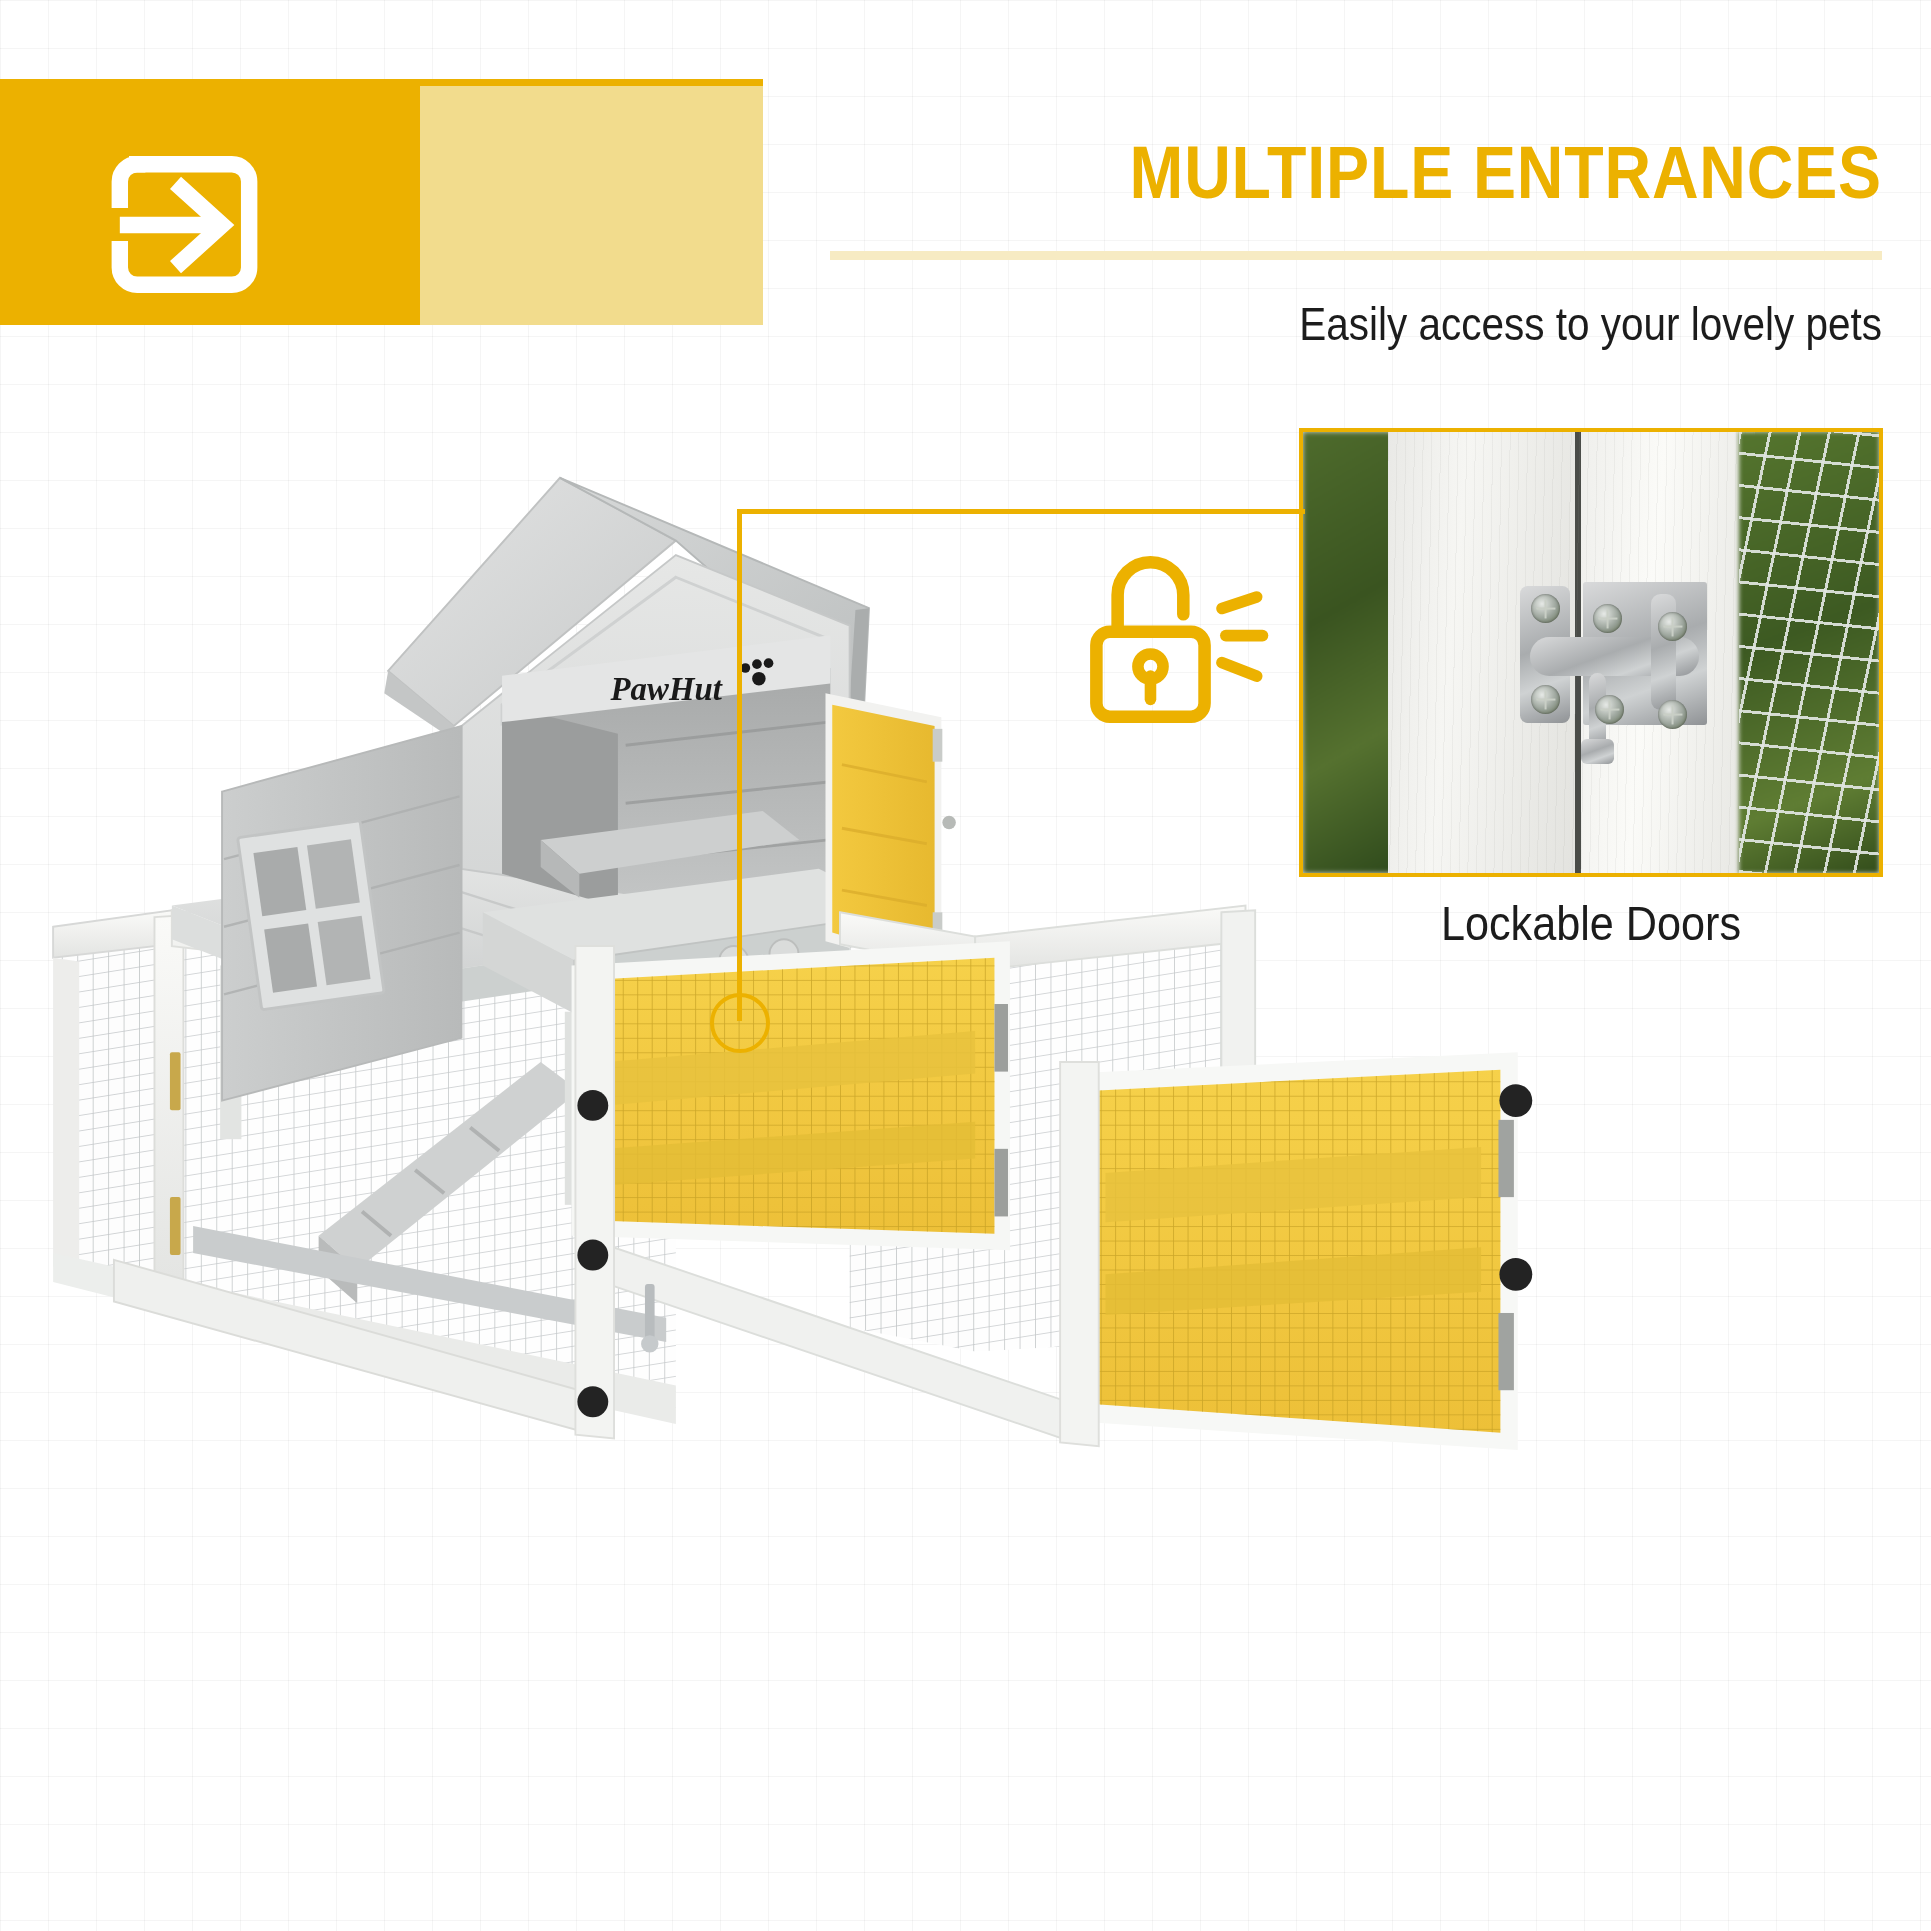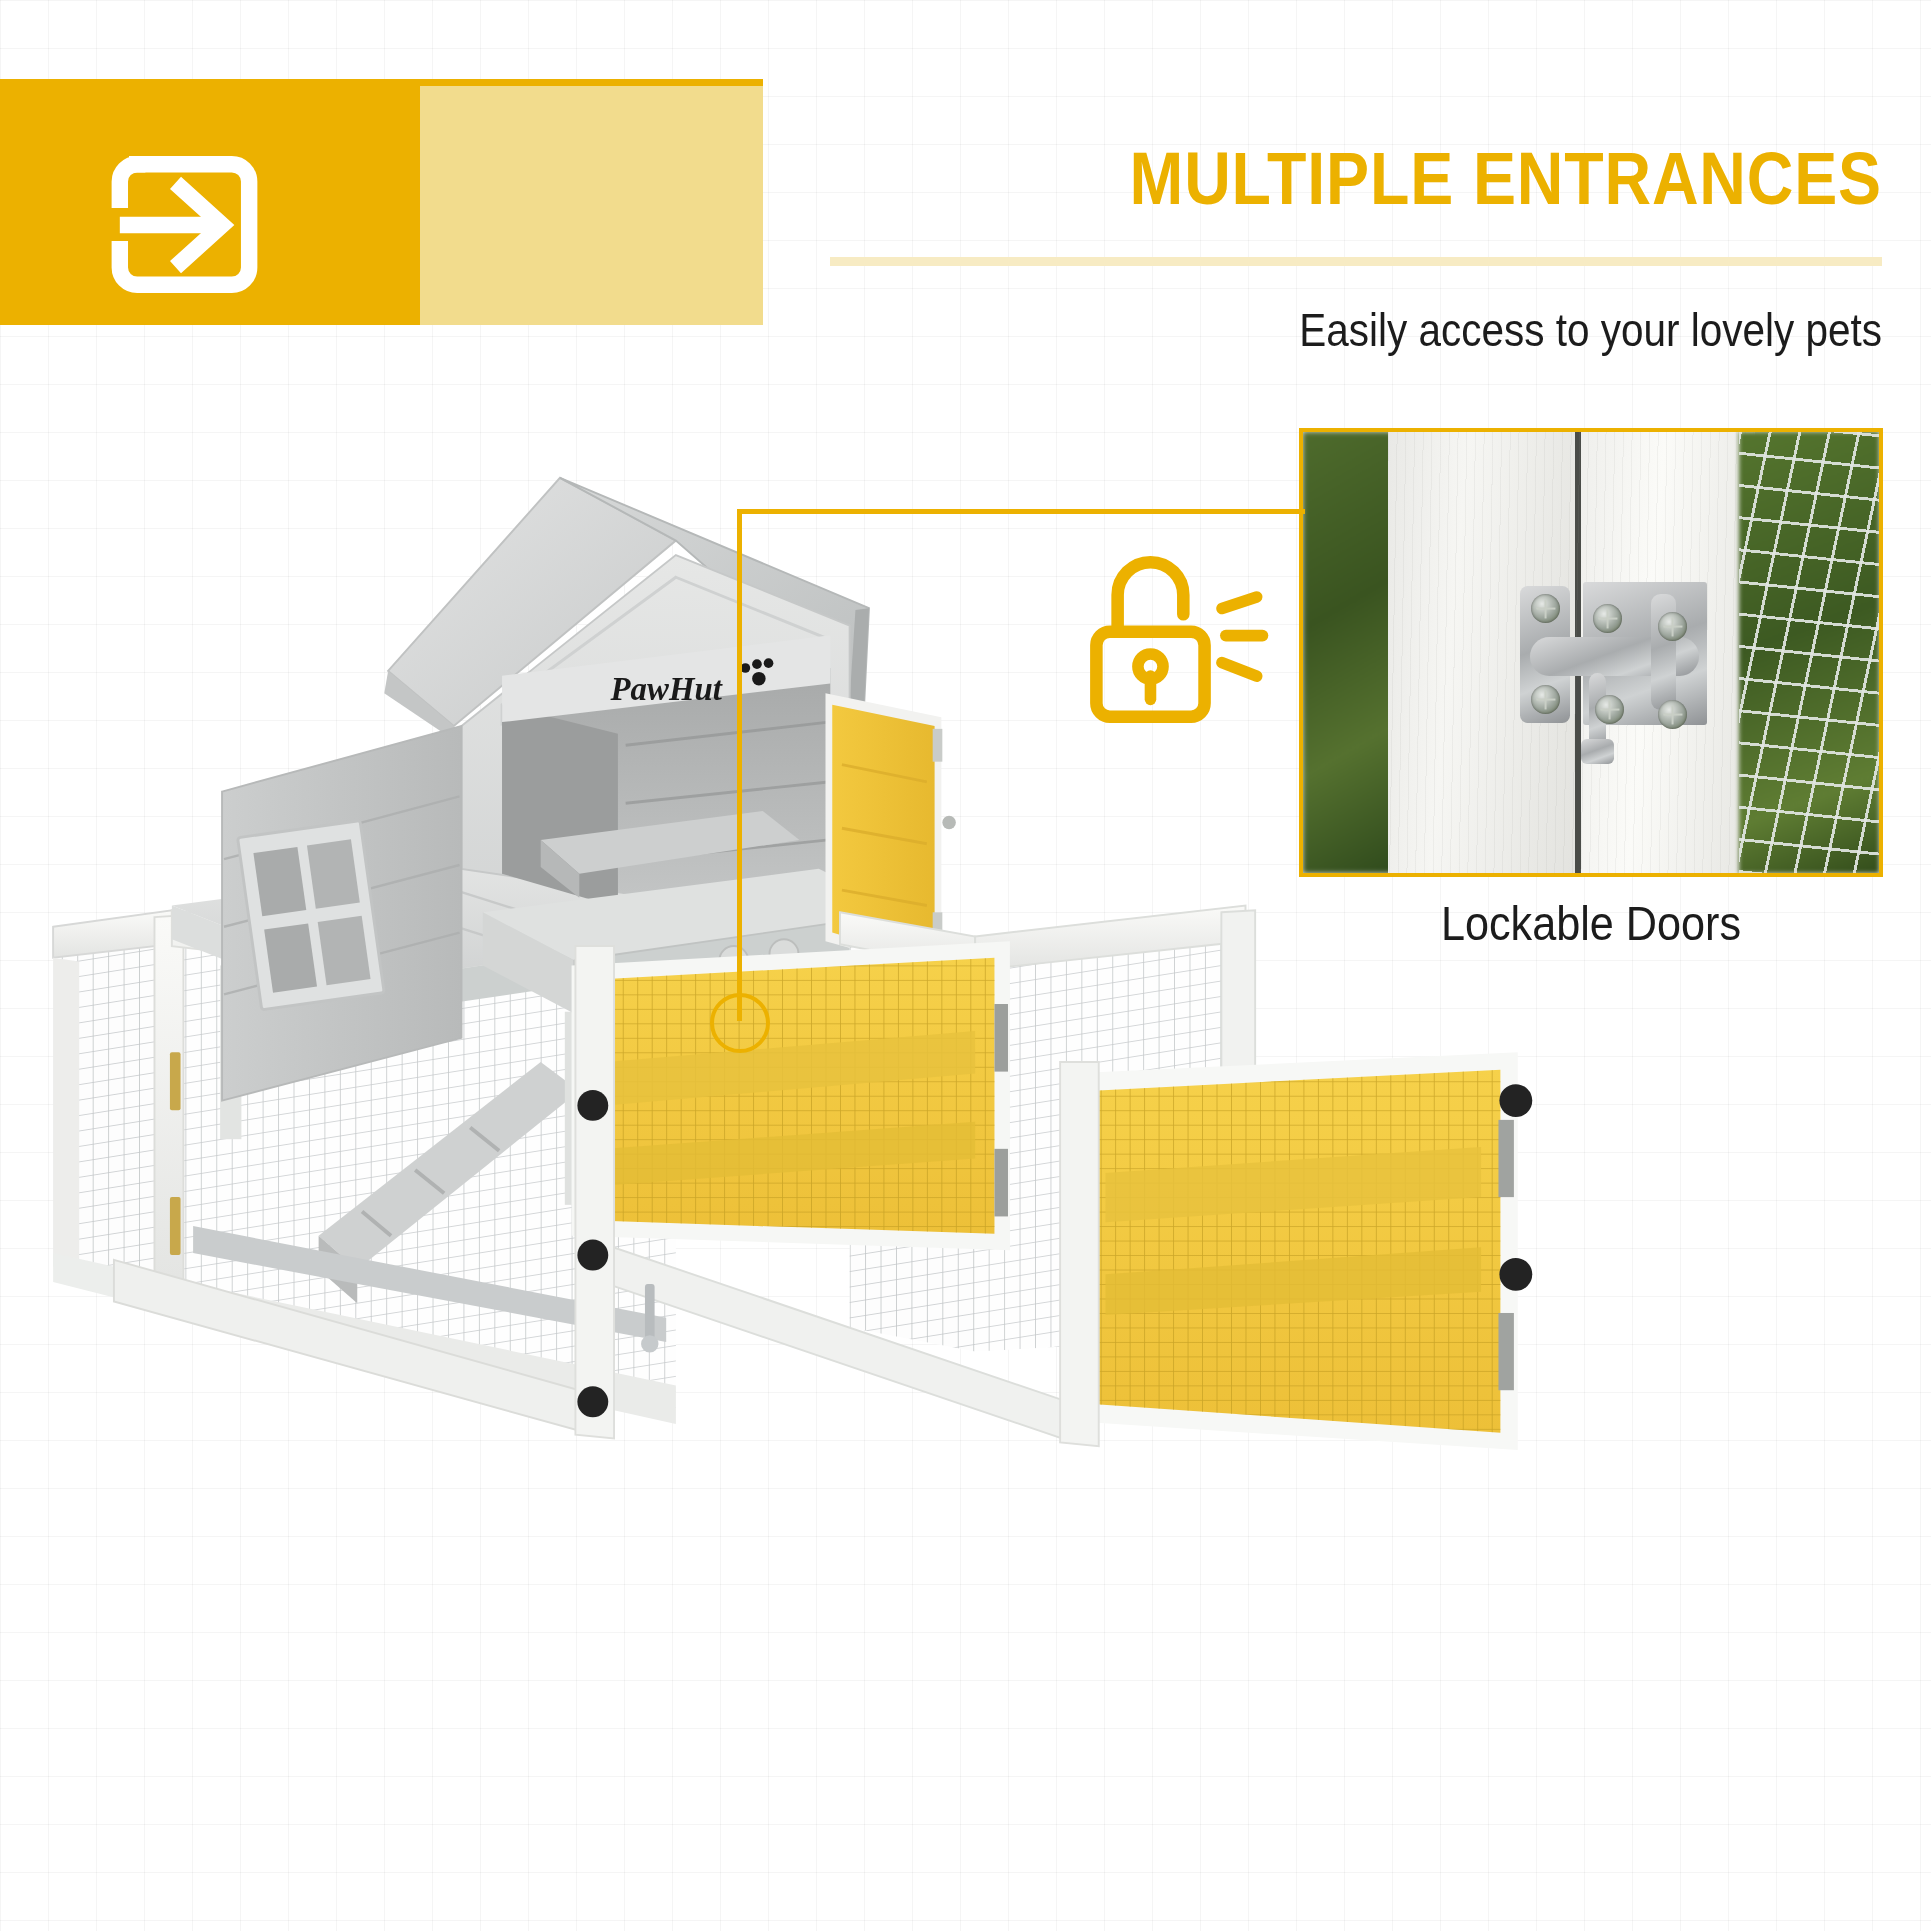--- a/index.html
+++ b/index.html
@@ -31,21 +31,21 @@
     position:absolute; left:420px; top:6.8px; width:343px; height:239px;
     background:#f2dc8d;
   }
   #header-band .tint-top {
     position:absolute; left:420px; top:0; width:343px; height:6.8px;
     background:#ecb100;
   }
 
   #enter-icon { position:absolute; left:87px; top:135px; width:222px; height:179px; z-index:4; }
 
-  #title-block { position:absolute; left:830px; top:135px; width:1052px; z-index:4; text-align:right;margin-top:6px; }
+  #title-block { position:absolute; left:830px; top:135px; width:1052px; z-index:4; text-align:right; }
   #page-title {
     font-size:75px; font-weight:bold; color:#ecb100;
     letter-spacing:1px; line-height:1;
     transform:scaleX(0.86); transform-origin:right center;
     white-space:nowrap;
   }
   #title-rule {
     margin-top:41px; margin-left:auto;
     width:1052px; height:8.7px; background:#f7ebc3;
   }

